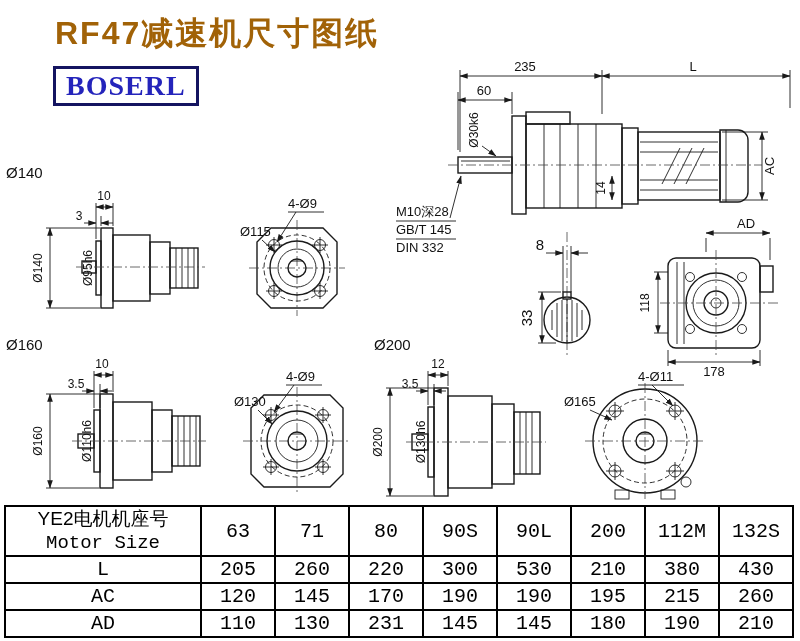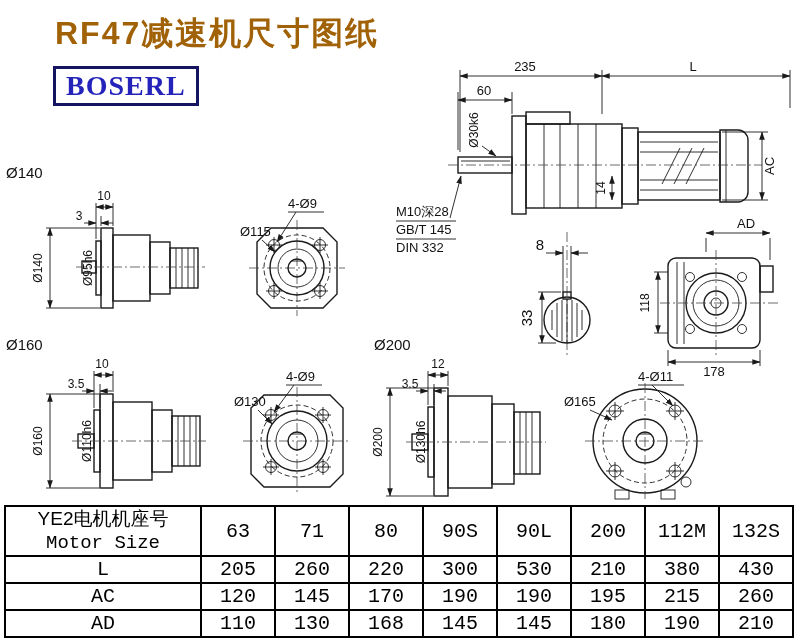--- a/index.html
+++ b/index.html
@@ -364,21 +364,21 @@
     <td>190</td>
     <td>190</td>
     <td>195</td>
     <td>215</td>
     <td>260</td>
   </tr>
   <tr class="drow">
     <td>AD</td>
     <td>110</td>
     <td>130</td>
-    <td>168</td>
+    <td>231</td>
     <td>145</td>
     <td>145</td>
     <td>180</td>
     <td>190</td>
     <td>210</td>
   </tr>
 </tbody>
   </table>
 
 </body></html>

